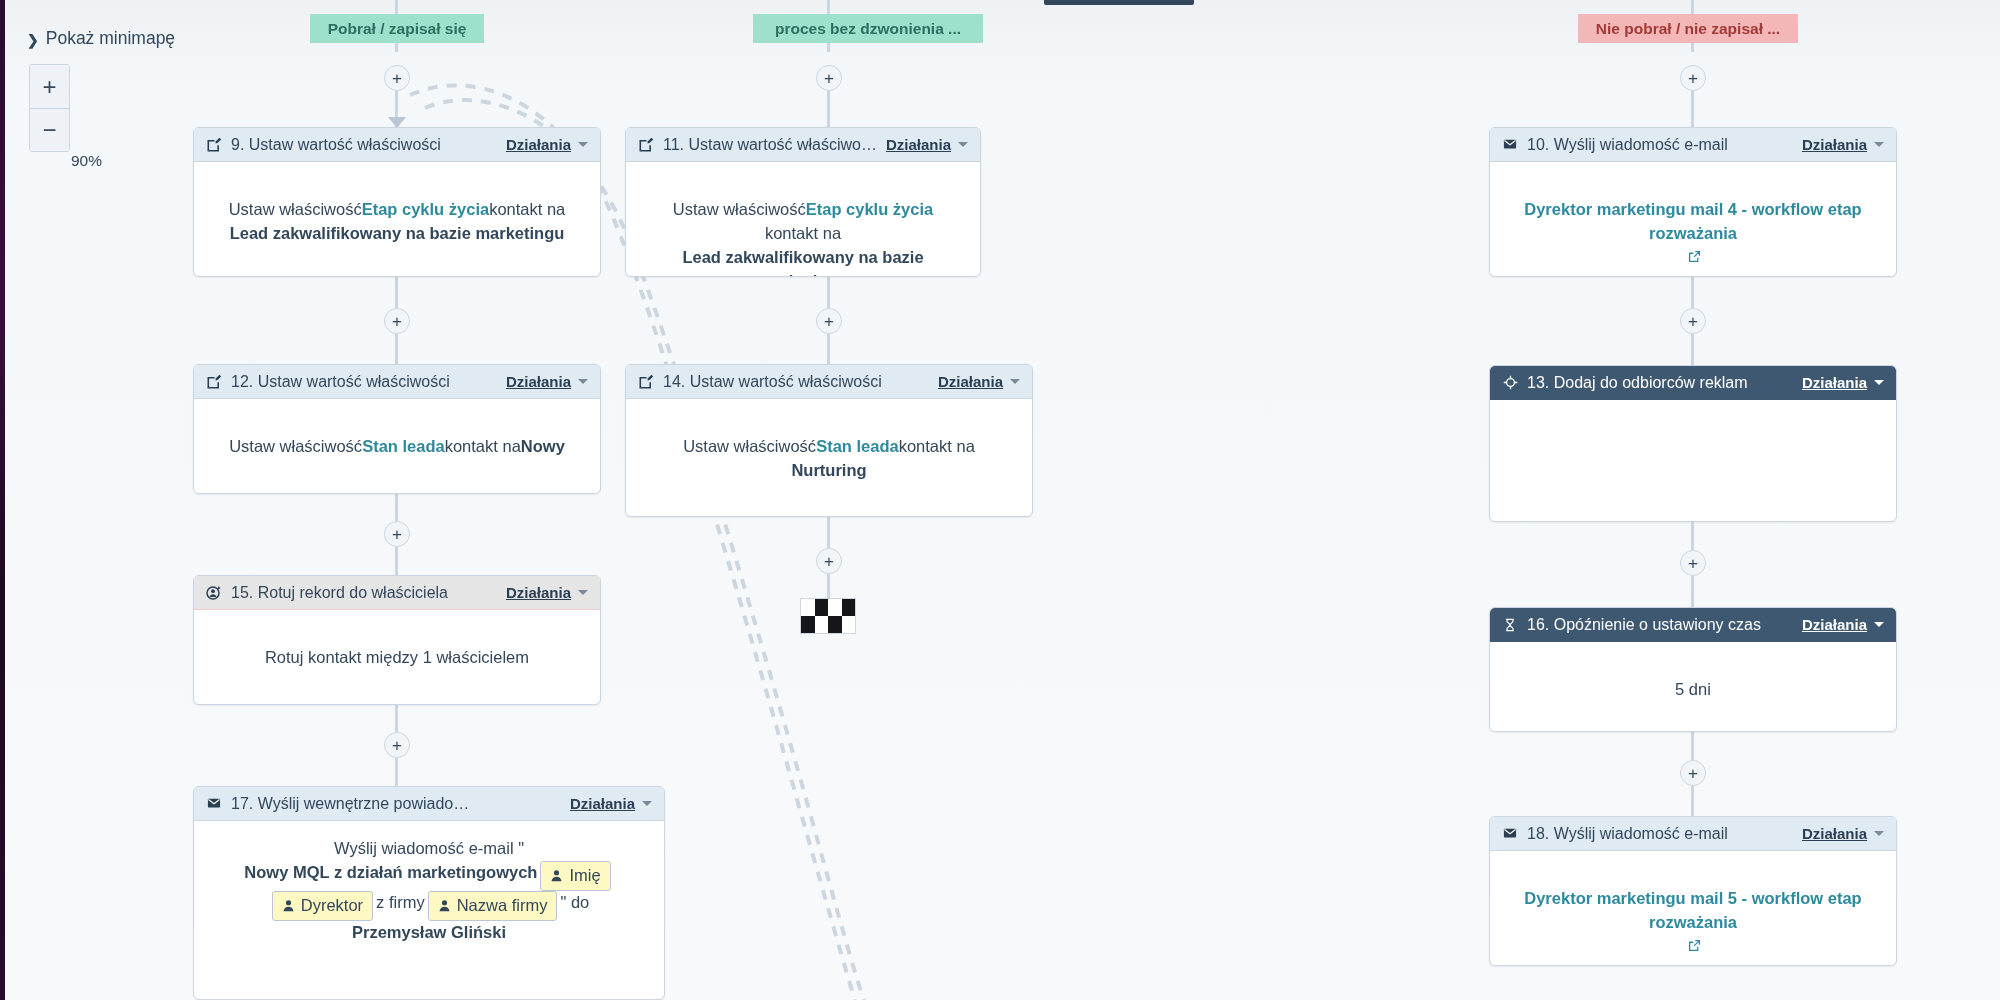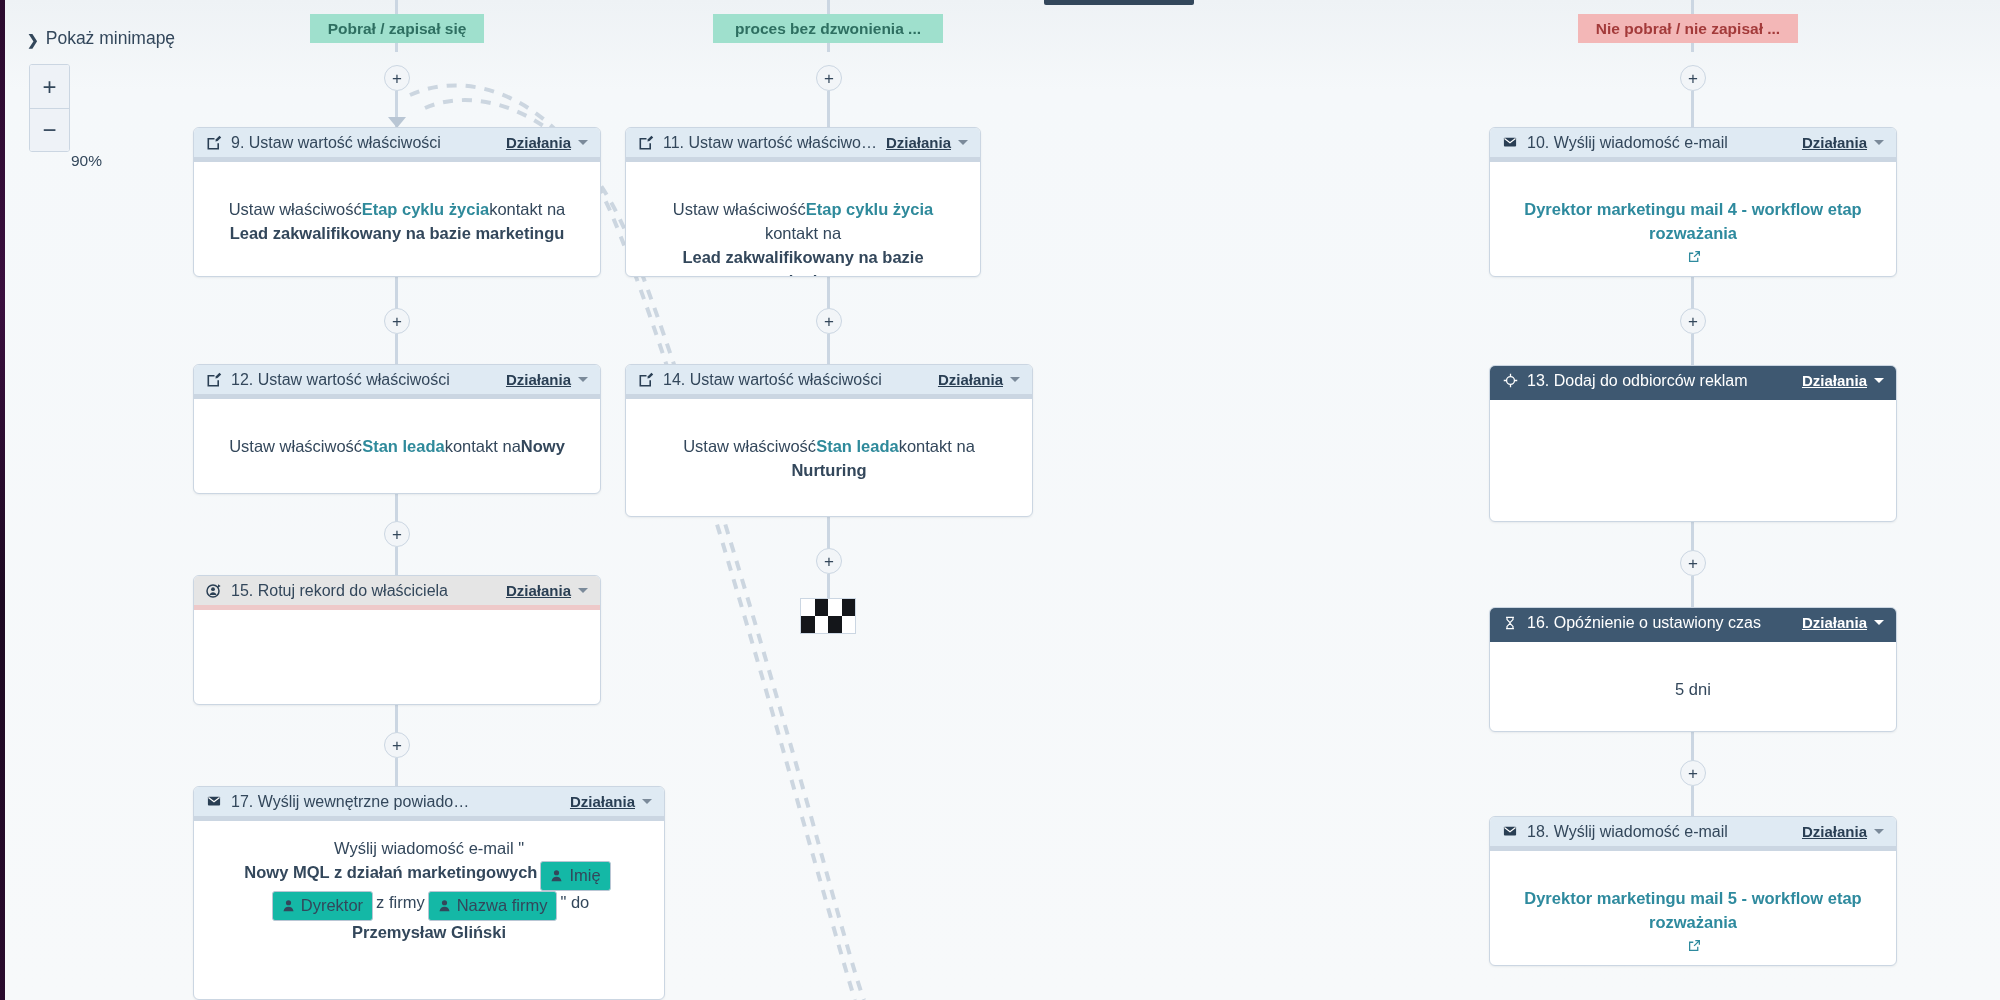--- a/index.html
+++ b/index.html
@@ -76,21 +76,21 @@
   
   .card{
     position:absolute; background:#fff;
     border:1px solid #cbd6e2; border-radius:6px;
     box-shadow:0 1px 2px rgba(45,62,80,.08);
     z-index:5; overflow:hidden;
   }
   .card-head{
     height:34px; display:flex; align-items:center;
     padding:0 12px 0 11px; gap:8px;
-    border-bottom:5px solid #000000;
+    border-bottom:1px solid #000000;
     font-size:16px; white-space:nowrap;
   }
   .head-blue{ background:#dfeaf3; color:#33475b; border-bottom-color:#cbd6e2;}
   .head-navy{ background:#3e5871; color:#ffffff; border-bottom-color:#3e5871;}
   .head-pink{ background:#e5e5e5; color:#33475b; border-bottom-color:#eec9c9;}
   .card-icon{
     width:18px; height:18px; flex:0 0 18px;
     display:flex; align-items:center; justify-content:center;
   }
   .card-title{
@@ -118,21 +118,21 @@
   }
   .card-body .txt{ display:inline; }
   .prop{ color:#2f8a9b; font-weight:700; }
   .val{ color:#33475b; font-weight:700; }
   .linky{ color:#2e8a9e; font-weight:700; text-decoration:none; cursor:pointer;}
   .ext{
     display:inline-block; width:13px; height:13px; vertical-align:-1px; margin-left:3px;
   }
   .token{
     display:inline-flex; align-items:center; gap:6px;
-    border:1px solid #b9c6d4; background:#14b8a6; border-radius:3px;
+    border:1px solid #b9c6d4; background:#fef9c3; border-radius:3px;
     padding:2px 9px; margin:0 3px; font-size:16.5px; color:#33475b;
     vertical-align:middle;
   }
   .token svg{ flex:0 0 13px; }
 
   
   .dashed-layer{ position:absolute; inset:0; z-index:2; pointer-events:none; }
 
   
   .end-marker{
@@ -165,21 +165,21 @@
   <div class="zoom-level">90%</div>
 
   <svg class="dashed-layer" width="2000" height="1000" viewBox="0 0 2000 1000">
     <g fill="none" stroke="#ccd6e0" stroke-width="4" stroke-dasharray="10 9" stroke-linecap="butt">
       <path d="M 410 95 C 470 68, 560 95, 612 215 C 660 330, 730 560, 800 810 C 840 950, 850 985, 855 1000"></path>
       <path d="M 425 108 C 480 84, 572 112, 624 228 C 672 344, 742 572, 812 820 C 850 958, 860 990, 864 1000"></path>
     </g>
   </svg>
 
   <div class="branch-label branch-green" style="left:310px; top:14px; width:174px;">Pobrał / zapisał się</div>
-  <div class="branch-label branch-green" style="left:713px; top:14px; width:230px;">proces bez dzwonienia ...</div>
+  <div class="branch-label branch-green" style="left:753px; top:14px; width:230px;">proces bez dzwonienia ...</div>
   <div class="branch-label branch-red" style="left:1578px; top:14px; width:220px;">Nie pobrał / nie zapisał ...</div>
 
   <div class="vline" style="left:395px; top:0px;   height:52px;"></div>
   <div class="vline" style="left:395px; top:91px;  height:38px;"></div>
   <div class="plus" style="left:384px; top:65px;">+</div>
   <div class="arrow-head" style="left:388px; top:117px;"></div>
 
   <div class="card" style="left:193px; top:127px; width:408px; height:150px;">
     <div class="card-head head-blue">
       <span class="card-icon">
@@ -240,20 +240,23 @@
           <circle cx="7" cy="6.2" r="1.9"></circle>
           <path d="M3.6 12c.5-2 1.9-2.8 3.4-2.8S10 10 10.5 12z"></path>
           <path d="M12 1.2 14.6 3 12 4.8z"></path>
         </svg>
       </span>
       <span class="card-title">15. Rotuj rekord do właściciela</span>
       <span class="actions">
         <span class="actions-label">Działania</span>
         <span class="caret"></span>
       </span>
+    </div>
+    <div class="card-body">
+      <span class="txt">Rotuj kontakt między 1 właścicielem</span>
     </div>
   </div>
 
   <div class="vline" style="left:395px; top:705px; height:40px;"></div>
   <div class="plus" style="left:384px; top:732px;">+</div>
   <div class="vline" style="left:395px; top:758px; height:32px;"></div>
 
   <div class="card" style="left:193px; top:786px; width:472px; height:214px;">
     <div class="card-head head-blue">
       <span class="card-icon">

